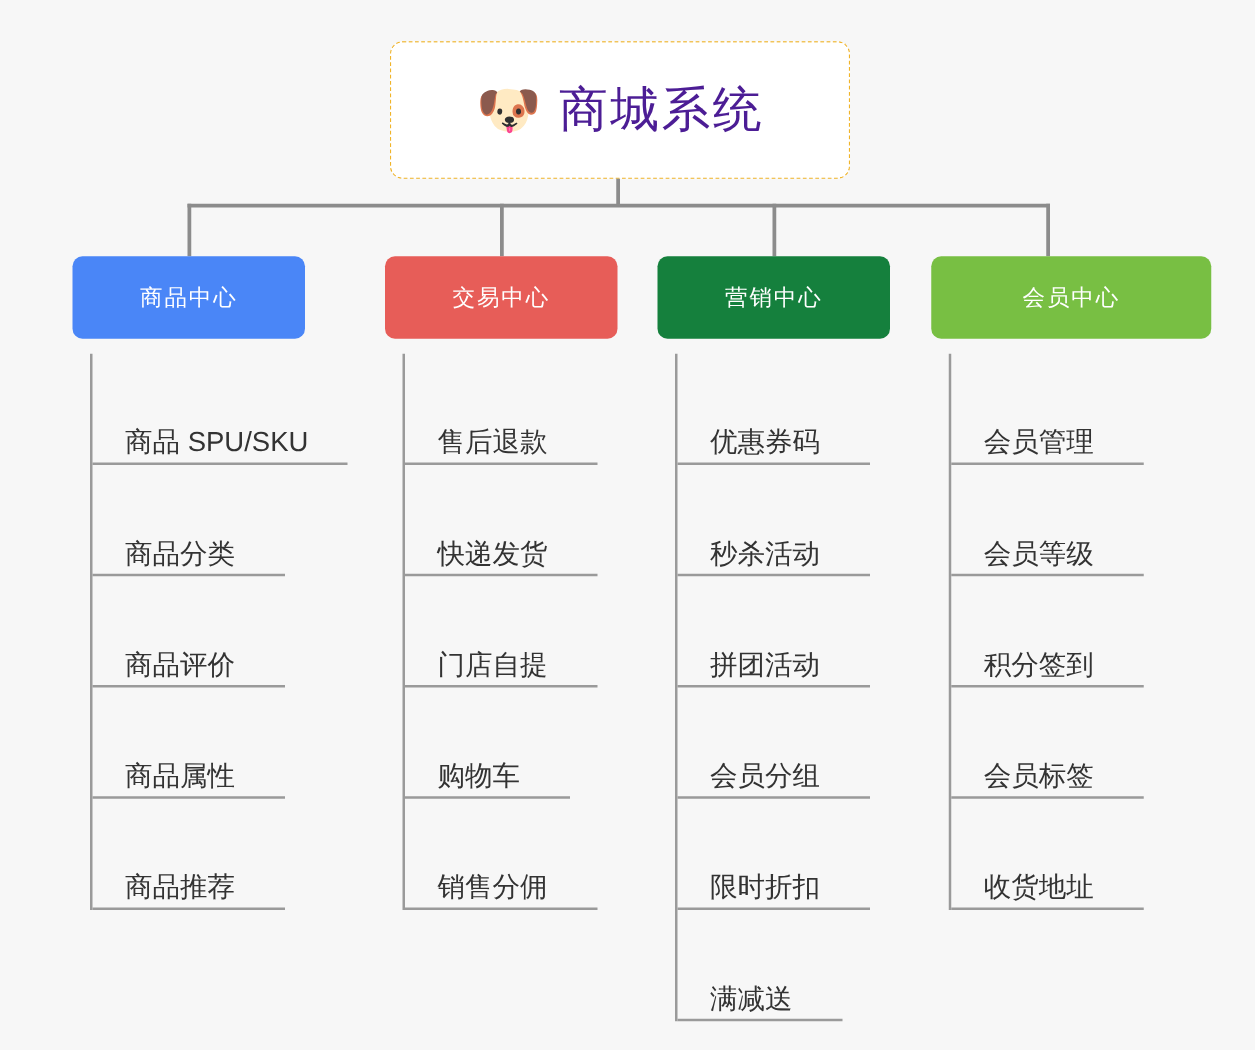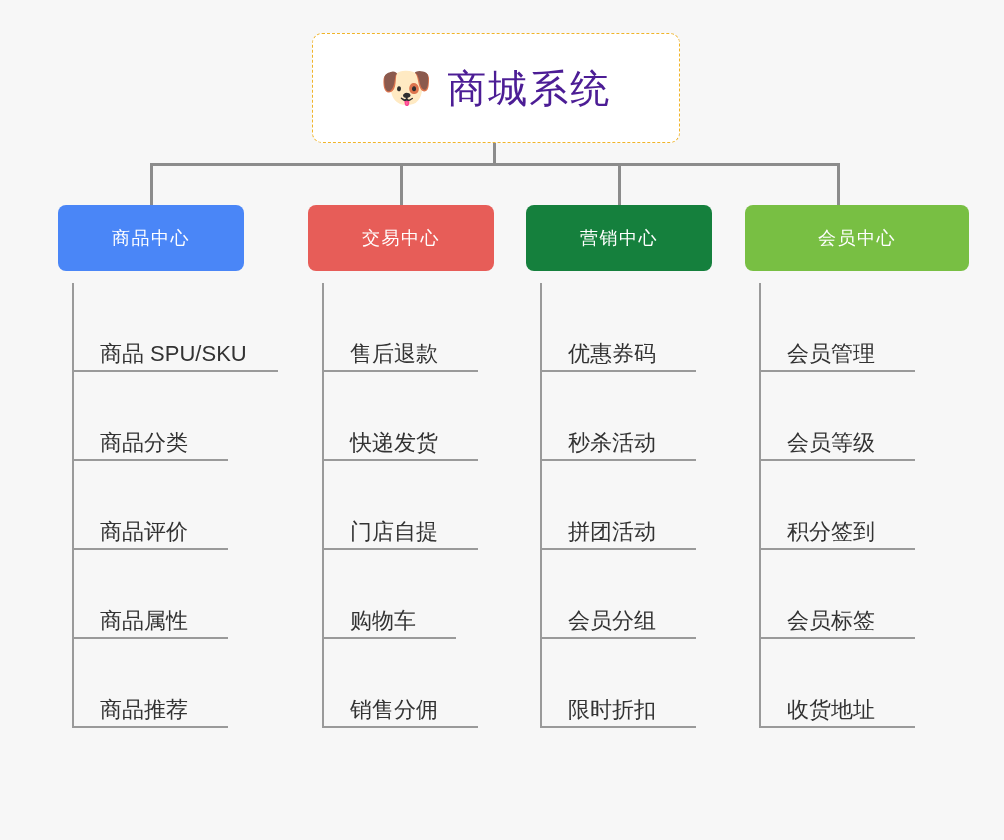--- a/index.html
+++ b/index.html
@@ -229,20 +229,24 @@
         <span class="leaf-underline" style="width: 154px;"></span>
       </div>
       <div class="leaf">
         <span class="leaf-label">会员分组</span>
         <span class="leaf-underline" style="width: 154px;"></span>
       </div>
       <div class="leaf">
         <span class="leaf-label">限时折扣</span>
         <span class="leaf-underline" style="width: 154px;"></span>
       </div>
+      <div class="leaf">
+        <span class="leaf-label">满减送</span>
+        <span class="leaf-underline" style="width: 132px;"></span>
+      </div>
     </div>
   </div>
 
   <div class="branch b4">
     <div class="cat-box" style="background: rgb(120, 191, 67);">会员中心</div>
     <div class="leaf-list">
       <div class="spine"></div>
       <div class="leaf">
         <span class="leaf-label">会员管理</span>
         <span class="leaf-underline" style="width: 154px;"></span>

